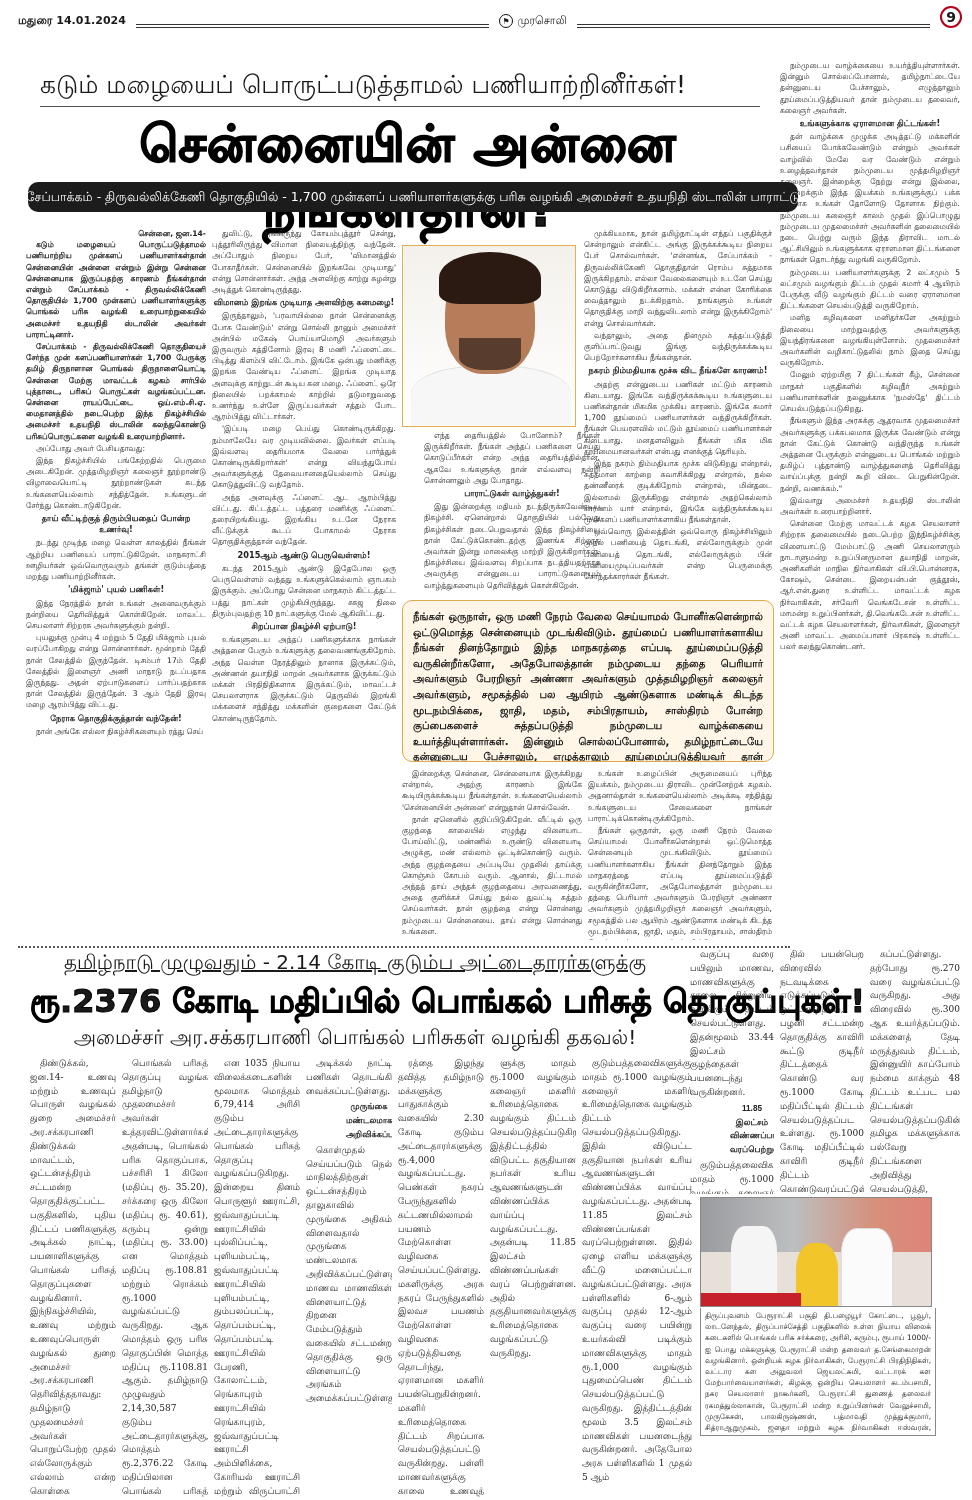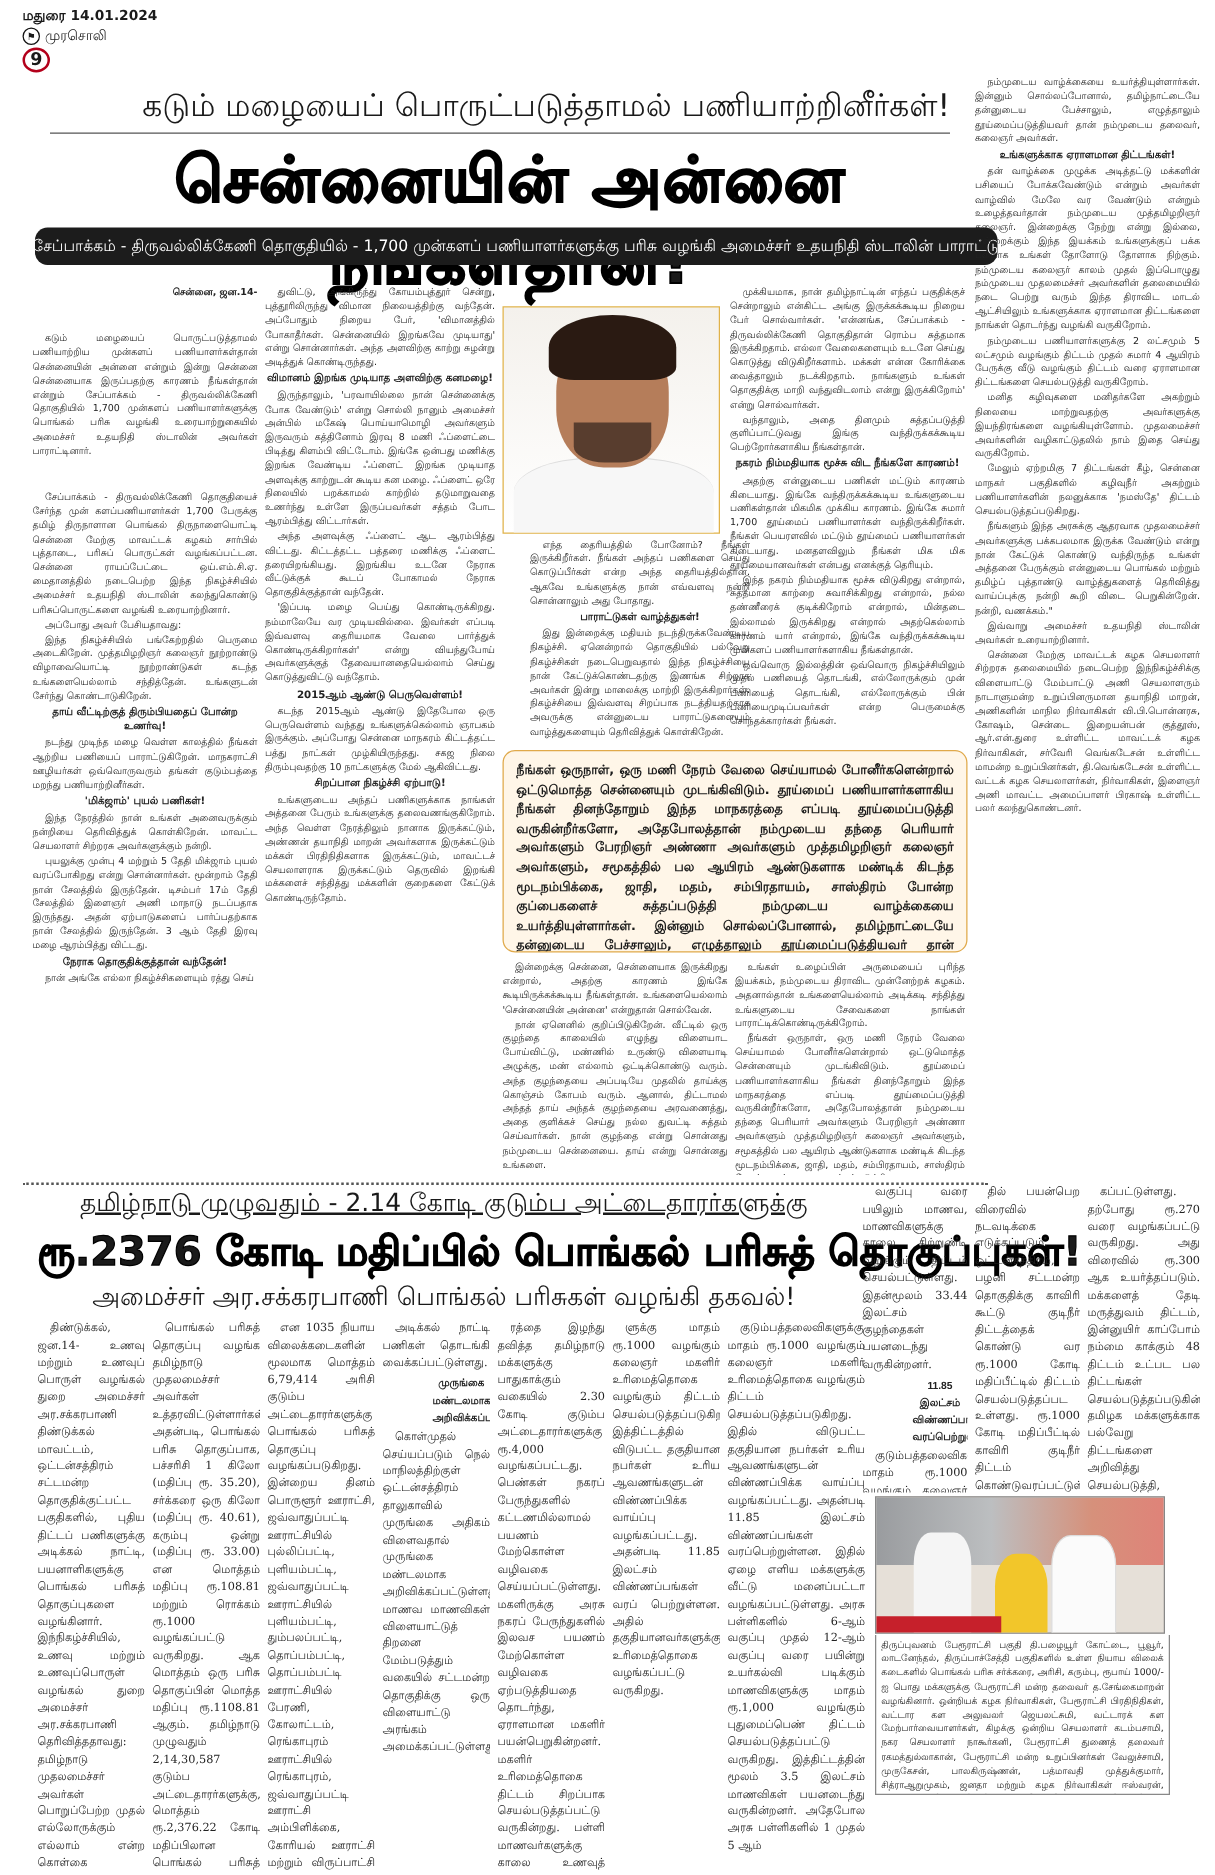--- a/index.html
+++ b/index.html
@@ -1,32 +1,32 @@
 <!DOCTYPE html>
 <html><head>
 <meta charset="utf-8">
 <style>
   * { box-sizing: border-box; margin: 0; padding: 0; }
   html, body { width: 972px; height: 1500px; background: #fff; overflow: hidden; }
   body { font-family: "DejaVu Sans", sans-serif; color: #1a1a1a; position: relative; }
 
-  .masthead { position: absolute; top: 6px; left: 18px; right: 10px; height: 22px; display: flex; align-items: flex-start; flex-direction: column; }
+  .masthead { position: absolute; top: 6px; left: 18px; right: 10px; height: 22px; display: flex; align-items: flex-end; }
   .mh-date { font-size: 11px; font-weight: bold; white-space: nowrap; }
   .mh-rule { flex: 1; height: 4px; border-top: 1px solid #333; border-bottom: 1px solid #333; margin: 0 10px; }
   .mh-center { display: flex; align-items: center; gap: 4px; font-size: 11px; }
   .mh-logo { width: 14px; height: 14px; border-radius: 50%; border: 1.5px solid #111; display: inline-flex; align-items: center; justify-content: center; font-size: 8px; }
   .mh-page { width: 22px; height: 22px; border-radius: 50%; border: 2px solid #b3001b; font-weight: bold; font-size: 14px; display: flex; align-items: center; justify-content: center; }
 
-  .kicker { position: absolute; top: 70px; left: 40px; width: 720px; text-align: right; font-size: 25px; border-bottom: 1.5px solid #555; padding-bottom: 4px; }
+  .kicker { position: absolute; top: 70px; left: 40px; width: 720px; text-align: left; font-size: 25px; border-bottom: 1.5px solid #555; padding-bottom: 4px; }
   .headline { position: absolute; top: 115px; left: 18px; width: 780px; text-align: center; font-size: 50px; font-weight: 900; letter-spacing: 1px; font-family: "DejaVu Sans", sans-serif; -webkit-text-stroke: 1.5px #000; }
   .deck { position: absolute; top: 182px; left: 28px; width: 770px; height: 30px; background: #1c1c1c; color: #fff; border-radius: 10px; font-size: 12.5px; display: flex; align-items: center; justify-content: center; white-space: nowrap; overflow: hidden; }
 
   .col { position: absolute; font-size: 7.6px; line-height: 11.2px; text-align: justify; overflow: hidden; color: #222; }
   .col p { text-indent: 10px; margin-bottom: 1px; }
-  .col .bold { font-weight: normal; margin-top: 26px; }
+  .col .bold { font-weight: bold; }
   .subhead { font-weight: bold; text-align: center; font-size: 8.2px; margin: 2px 0; text-indent: 0 !important; }
   .dateline { text-align: right; font-weight: bold; }
 
   .photo-main { position: absolute; top: 245px; left: 402px; width: 174px; height: 182px; border: 1.5px solid #e0b24a; background: linear-gradient(180deg,#f4f1ec 0%,#ffffff 100%); overflow: hidden; }
   .face { position: absolute; left: 42px; top: 18px; width: 90px; height: 110px; border-radius: 45% 45% 42% 42%; background: #b57d5a; }
   .hair { position: absolute; left: 36px; top: 6px; width: 102px; height: 52px; border-radius: 50% 50% 20% 20%; background: #2a1a12; }
   .shirt { position: absolute; left: 8px; top: 120px; width: 160px; height: 70px; border-radius: 40% 40% 0 0; background: #f7f7f7; border-top: 1px solid #ddd; }
   .beard { position: absolute; left: 56px; top: 92px; width: 62px; height: 32px; border-radius: 0 0 40% 40%; background: #3a2820; opacity: .75; }
 
   .quote-box { position: absolute; top: 600px; left: 402px; width: 372px; height: 162px; border: 1.5px solid #e0a94a; border-radius: 10px; background: #fff6e8; padding: 8px 10px; font-size: 10.2px; line-height: 15.6px; font-weight: bold; text-align: justify; overflow: hidden; }
@@ -80,22 +80,22 @@
   <p>இந்த நேரத்தில் நான் உங்கள் அனைவருக்கும் நன்றியை தெரிவித்துக் கொள்கிறேன். மாவட்ட செயலாளர் சிற்றரசு அவர்களுக்கும் நன்றி.</p>
   <p>புயலுக்கு முன்பு 4 மற்றும் 5 தேதி மிக்ஜாம் புயல் வரப்போகிறது என்று சொன்னார்கள். மூன்றாம் தேதி நான் சேலத்தில் இருந்தேன். டிசம்பர் 17ம் தேதி சேலத்தில் இளைஞர் அணி மாநாடு நடப்பதாக இருந்தது. அதன் ஏற்பாடுகளைப் பார்ப்பதற்காக நான் சேலத்தில் இருந்தேன். 3 ஆம் தேதி இரவு மழை ஆரம்பித்து விட்டது.</p>
   <div class="subhead">நேராக தொகுதிக்குத்தான் வந்தேன்!</div>
   <p>நான் அங்கே எல்லா நிகழ்ச்சிகளையும் ரத்து செய்</p>
 </div>
 
 <div class="col" style="top:228px;left:212px;width:184px;height:712px;">
   <p>துவிட்டு, அங்கிருந்து கோயம்புத்தூர் சென்று, புத்தூரிலிருந்து விமான நிலையத்திற்கு வந்தேன். அப்போதும் நிறைய பேர், 'விமானத்தில் போகாதீர்கள். சென்னையில் இறங்கவே முடியாது' என்று சொன்னார்கள். அந்த அளவிற்கு காற்று சுழன்று அடித்துக் கொண்டிருந்தது.</p>
   <div class="subhead">விமானம் இறங்க முடியாத அளவிற்கு கனமழை!</div>
   <p>இருந்தாலும், 'பரவாயில்லை நான் சென்னைக்கு போக வேண்டும்' என்று சொல்லி நானும் அமைச்சர் அன்பில் மகேஷ் பொய்யாமொழி அவர்களும் இருவரும் கத்தினோம் இரவு 8 மணி ஃப்ளைட்டை பிடித்து கிளம்பி விட்டோம். இங்கே ஒன்பது மணிக்கு இறங்க வேண்டிய ஃப்ளைட் இறங்க முடியாத அளவுக்கு காற்றுடன் கூடிய கன மழை. ஃப்ளைட் ஒரே நிலையில் பறக்காமல் காற்றில் தடுமாறுவதை உணர்ந்து உள்ளே இருப்பவர்கள் சத்தம் போட ஆரம்பித்து விட்டார்கள்.</p>
+  <p>'இப்படி மழை பெய்து கொண்டிருக்கிறது. நம்மாலேயே வர முடியவில்லை. இவர்கள் எப்படி இவ்வளவு தைரியமாக வேலை பார்த்துக் கொண்டிருக்கிறார்கள்' என்று வியந்துபோய் அவர்களுக்குத் தேவையானதையெல்லாம் செய்து கொடுத்துவிட்டு வந்தோம்.</p>
   <p>அந்த அளவுக்கு ஃப்ளைட் ஆட ஆரம்பித்து விட்டது. கிட்டத்தட்ட பத்தரை மணிக்கு ஃப்ளைட் தரையிறங்கியது. இறங்கிய உடனே நேராக வீட்டுக்குக் கூடப் போகாமல் நேராக தொகுதிக்குத்தான் வந்தேன்.</p>
-  <p>'இப்படி மழை பெய்து கொண்டிருக்கிறது. நம்மாலேயே வர முடியவில்லை. இவர்கள் எப்படி இவ்வளவு தைரியமாக வேலை பார்த்துக் கொண்டிருக்கிறார்கள்' என்று வியந்துபோய் அவர்களுக்குத் தேவையானதையெல்லாம் செய்து கொடுத்துவிட்டு வந்தோம்.</p>
   <div class="subhead">2015ஆம் ஆண்டு பெருவெள்ளம்!</div>
   <p>கடந்த 2015ஆம் ஆண்டு இதேபோல ஒரு பெருவெள்ளம் வந்தது உங்களுக்கெல்லாம் ஞாபகம் இருக்கும். அப்போது சென்னை மாநகரம் கிட்டத்தட்ட பத்து நாட்கள் முழ்கியிருந்தது. சகஜ நிலை திரும்புவதற்கு 10 நாட்களுக்கு மேல் ஆகிவிட்டது.</p>
   <div class="subhead">சிறப்பான நிகழ்ச்சி ஏற்பாடு!</div>
   <p>உங்களுடைய அந்தப் பணிகளுக்காக நாங்கள் அத்தனை பேரும் உங்களுக்கு தலைவணங்குகிறோம். அந்த வெள்ள நேரத்திலும் நானாக இருக்கட்டும், அண்ணன் தயாநிதி மாறன் அவர்களாக இருக்கட்டும் மக்கள் பிரதிநிதிகளாக இருக்கட்டும், மாவட்டச் செயலாளராக இருக்கட்டும் தெருவில் இறங்கி மக்களைச் சந்தித்து மக்களின் குறைகளை கேட்டுக் கொண்டிருந்தோம்.</p>
 </div>
 
 <div class="photo-main">
   <div class="shirt"></div>
   <div class="face"></div>
   <div class="hair"></div>

